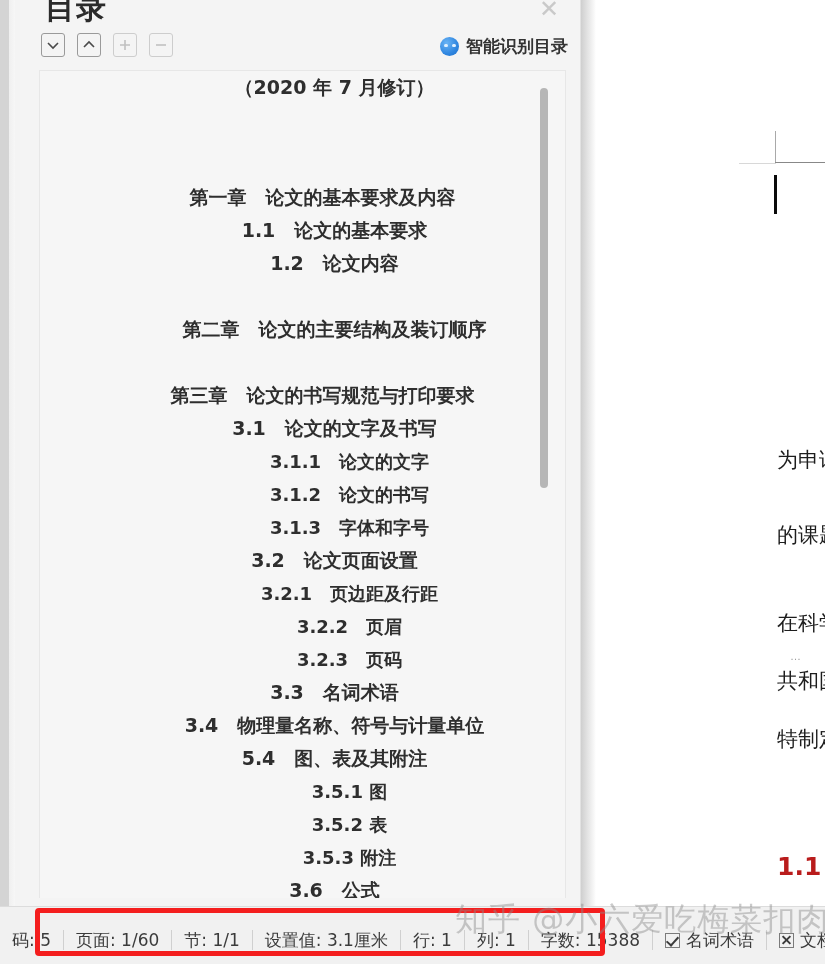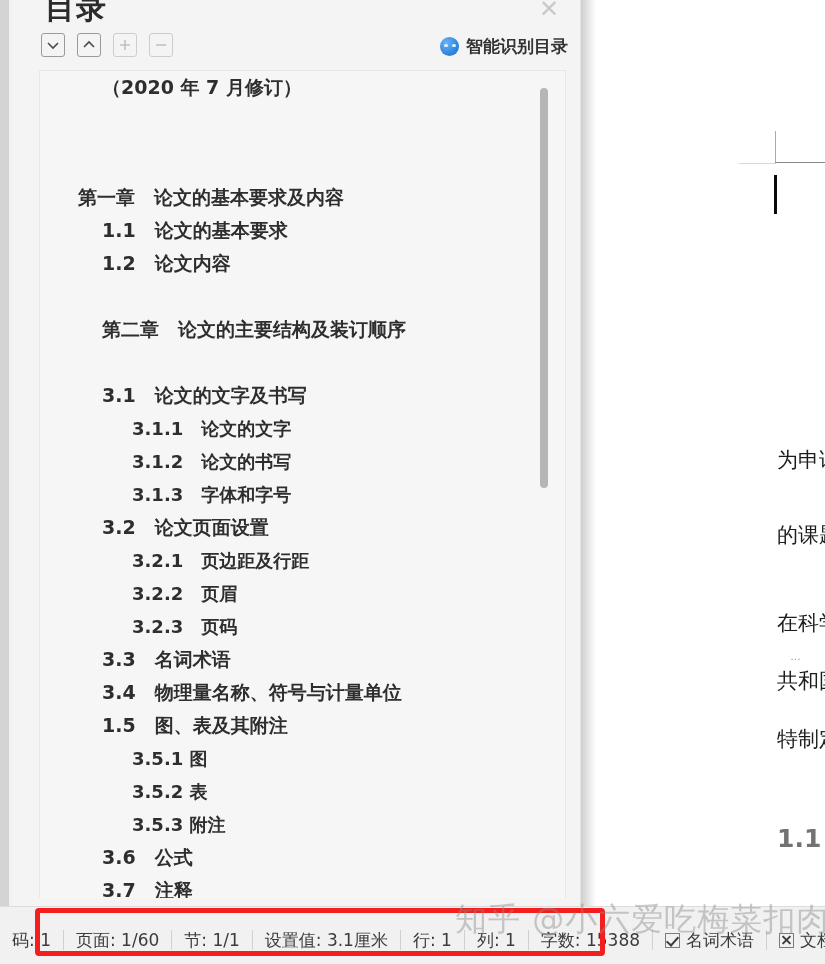--- a/index.html
+++ b/index.html
@@ -61,21 +61,21 @@
   .smart-toc .sicon:before{left:3.5px;}
   .smart-toc .sicon:after{right:3.5px;}
   .smart-toc span.lbl{font-size:17px;color:#333;font-family:"DejaVu Sans","Liberation Sans",sans-serif;}
 
   
   .toc-body{
     position:absolute;left:24px;top:70px;width:527px;height:828px;
     background:#f6f6f6;border:1px solid #e7e7e7;border-bottom:none;
     overflow:hidden;box-sizing:border-box;
   }
-  .toc-list{position:absolute;left:0;top:0;width:527px;}
+  .toc-list{position:absolute;left:0;top:0;width:527px;text-align:center;}
   .toc-item{
     position:relative;height:33px;line-height:33px;white-space:nowrap;
     font-family:"DejaVu Sans","Liberation Sans",sans-serif;
     color:#2e2e2e;cursor:pointer;
   }
   .toc-item .txt{display:inline-block;}
 
   
   .toc-scroll-track{position:absolute;right:8px;top:3px;width:12px;height:820px;background:transparent;}
   .toc-scroll-thumb{position:absolute;right:9px;top:14px;width:8px;height:400px;background:#b6b6b6;border-radius:4px;cursor:pointer;}
@@ -89,23 +89,23 @@
   .margin-mark-h2{position:absolute;left:158px;top:163px;width:37px;height:1px;background:#d8d8d8;}
   .text-caret{position:absolute;left:193px;top:175px;width:3px;height:39px;background:#0a0a0a;}
 
   .doc-line{
     position:absolute;left:196px;white-space:nowrap;
     font-family:"DejaVu Serif","Liberation Serif",serif;
     font-size:21px;color:#1d1d1d;
   }
   .doc-dots{position:absolute;left:209px;top:650px;font-size:11px;color:#9b9b9b;letter-spacing:2px;}
   .doc-heading{
-    position:absolute;left:196px;top:824px;white-space:nowrap;
-    font-family:"DejaVu Sans","Liberation Sans",sans-serif;
-    font-size:25px;font-weight:bold;color:#737373;
+    position:absolute;left:196px;top:852px;white-space:nowrap;
+    font-family:"DejaVu Sans","Liberation Sans",sans-serif;
+    font-size:25px;font-weight:bold;color:#b91c1c;
   }
 
   
   .statusbar{
     position:absolute;left:0;top:906px;width:825px;height:58px;
     background:#f1f1f1;border-top:1px solid #dcdcdc;
   }
   .sb-inner{position:absolute;left:0;top:16px;width:825px;height:34px;display:flex;align-items:center;}
   .sb-item{
     position:relative;height:34px;display:flex;align-items:center;
@@ -187,31 +187,32 @@
     <div class="toc-body">
       <div class="toc-list" id="toc-list">
           <div class="toc-item" style="padding-left: 62px; font-size: 19px;"><span class="txt">（2020 年 7 月修订）</span></div>
           <div class="toc-item" style="padding-left: 38px; font-size: 19px;"><span class="txt"></span></div>
           <div class="toc-item" style="padding-left: 38px; font-size: 19px; margin-top: 44px;"><span class="txt">第一章　论文的基本要求及内容</span></div>
           <div class="toc-item" style="padding-left: 62px; font-size: 19px;"><span class="txt">1.1　论文的基本要求</span></div>
           <div class="toc-item" style="padding-left: 62px; font-size: 19px;"><span class="txt">1.2　论文内容</span></div>
           <div class="toc-item" style="padding-left: 38px; font-size: 19px;"><span class="txt"></span></div>
           <div class="toc-item" style="padding-left: 62px; font-size: 19px;"><span class="txt">第二章　论文的主要结构及装订顺序</span></div>
           <div class="toc-item" style="padding-left: 38px; font-size: 19px;"><span class="txt"></span></div>
+          <div class="toc-item" style="padding-left: 38px; font-size: 19px;"><span class="txt">第三章　论文的书写规范与打印要求</span></div>
           <div class="toc-item" style="padding-left: 62px; font-size: 19px;"><span class="txt">3.1　论文的文字及书写</span></div>
           <div class="toc-item" style="padding-left: 92px; font-size: 18px;"><span class="txt">3.1.1　论文的文字</span></div>
           <div class="toc-item" style="padding-left: 92px; font-size: 18px;"><span class="txt">3.1.2　论文的书写</span></div>
           <div class="toc-item" style="padding-left: 92px; font-size: 18px;"><span class="txt">3.1.3　字体和字号</span></div>
           <div class="toc-item" style="padding-left: 62px; font-size: 19px;"><span class="txt">3.2　论文页面设置</span></div>
           <div class="toc-item" style="padding-left: 92px; font-size: 18px;"><span class="txt">3.2.1　页边距及行距</span></div>
           <div class="toc-item" style="padding-left: 92px; font-size: 18px;"><span class="txt">3.2.2　页眉</span></div>
           <div class="toc-item" style="padding-left: 92px; font-size: 18px;"><span class="txt">3.2.3　页码</span></div>
           <div class="toc-item" style="padding-left: 62px; font-size: 19px;"><span class="txt">3.3　名词术语</span></div>
           <div class="toc-item" style="padding-left: 62px; font-size: 19px;"><span class="txt">3.4　物理量名称、符号与计量单位</span></div>
-          <div class="toc-item" style="padding-left: 62px; font-size: 19px;"><span class="txt">1.5　图、表及其附注</span></div>
+          <div class="toc-item" style="padding-left: 62px; font-size: 19px;"><span class="txt">5.4　图、表及其附注</span></div>
           <div class="toc-item" style="padding-left: 92px; font-size: 18px;"><span class="txt">3.5.1 图</span></div>
           <div class="toc-item" style="padding-left: 92px; font-size: 18px;"><span class="txt">3.5.2 表</span></div>
           <div class="toc-item" style="padding-left: 92px; font-size: 18px;"><span class="txt">3.5.3 附注</span></div>
           <div class="toc-item" style="padding-left: 62px; font-size: 19px;"><span class="txt">3.6　公式</span></div>
           <div class="toc-item" style="padding-left: 62px; font-size: 19px;"><span class="txt">3.7　注释</span></div>
         </div>
       <div class="toc-scroll-track">
         <div class="toc-scroll-thumb"></div>
       </div>
     </div>
@@ -229,21 +230,21 @@
     <div class="doc-line" style="top:609px">在科学</div>
     <div class="doc-dots">…</div>
     <div class="doc-line" style="top:667px">共和国</div>
     <div class="doc-line" style="top:725px">特制定</div>
     <div class="doc-heading">1.1</div>
   </div>
 
   <div class="statusbar">
     <div class="sb-inner" id="sb-inner">
         <div class="sb-item">
-          <span>码: 1</span>
+          <span>码: 5</span>
         </div>
         <div class="sb-sep"></div>
         <div class="sb-item">
           <span>页面: 1/60</span>
         </div>
         <div class="sb-sep"></div>
         <div class="sb-item">
           <span>节: 1/1</span>
         </div>
         <div class="sb-sep"></div>

